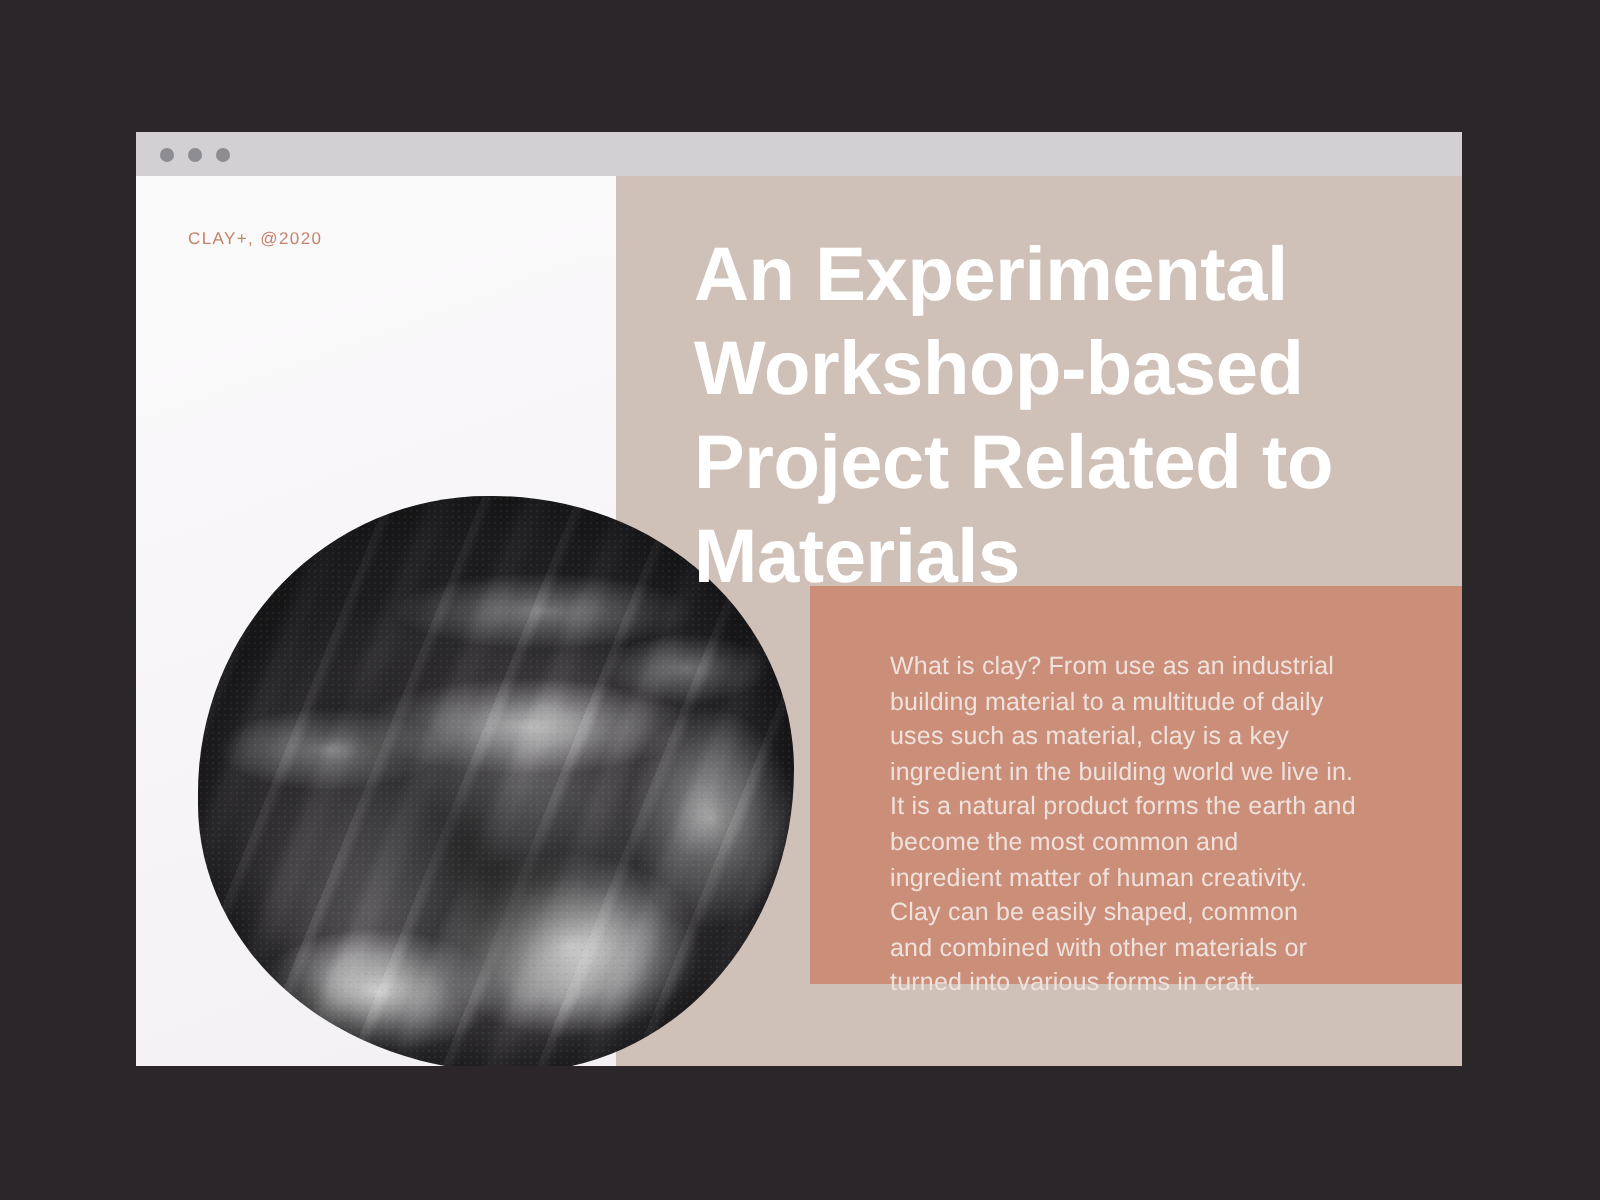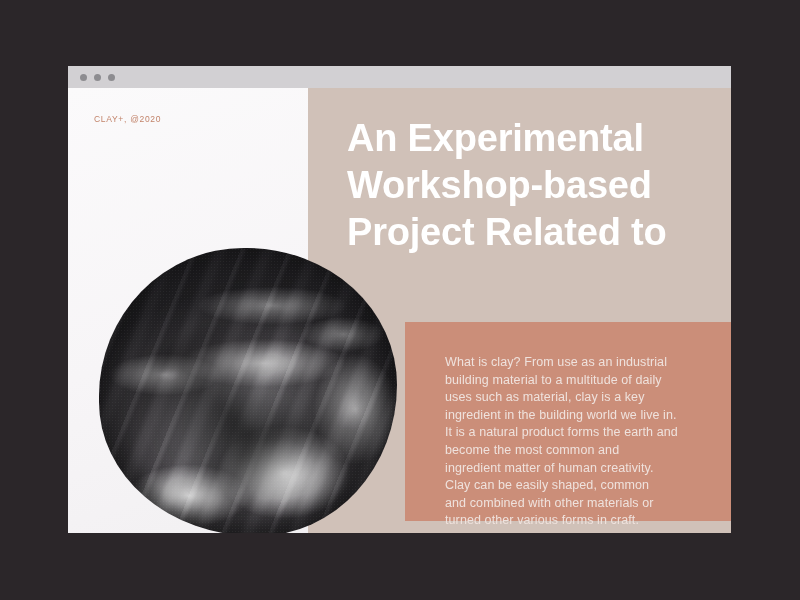--- a/index.html
+++ b/index.html
@@ -101,21 +101,21 @@
   
   .headline {
     position:absolute; left:279px; top:27px; width:360px;
     font-size:38px; line-height:47px; font-weight:700;
     color:#ffffff; letter-spacing:-0.2px;
   }
   .headline span { display:block; white-space:nowrap; }
 
   
   .copy-block {
-    position:absolute; left:337px; top:234px; width:326px; height:199px;
+    position:absolute; left:337px; top:205px; width:326px; height:199px;
     background:#cb8e79;
   }
   .copy-text {
     position:absolute; left:40px; top:32px; width:262px;
     font-size:12.5px; line-height:17.6px; color:#efe2dd; letter-spacing:.1px;
   }
   .copy-text span { display:block; white-space:nowrap; }
 </style>
 </head>
 <body>
@@ -142,32 +142,33 @@
         <div class="clay-ridges"></div>
         <div class="clay-swirl"></div>
         <div class="clay-core"></div>
         <div class="clay-grain"></div>
       </div>
 
       <h1 class="headline">
         <span>An Experimental</span>
         <span>Workshop-based</span>
         <span>Project Related to</span>
+        <span>Materials</span>
       </h1>
 
       <div class="copy-block">
         <div class="copy-text">
           <span>What is clay? From use as an industrial</span>
           <span>building material to a multitude of daily</span>
           <span>uses such as material, clay is a key</span>
           <span>ingredient in the building world we live in.</span>
           <span>It is a natural product forms the earth and</span>
           <span>become the most common and</span>
           <span>ingredient matter of human creativity.</span>
           <span>Clay can be easily shaped, common</span>
           <span>and combined with other materials or</span>
-          <span>turned other various forms in craft.</span>
+          <span>turned into various forms in craft.</span>
         </div>
       </div>
 
     </div>
   </div>
 </div>
 
 </body></html>

